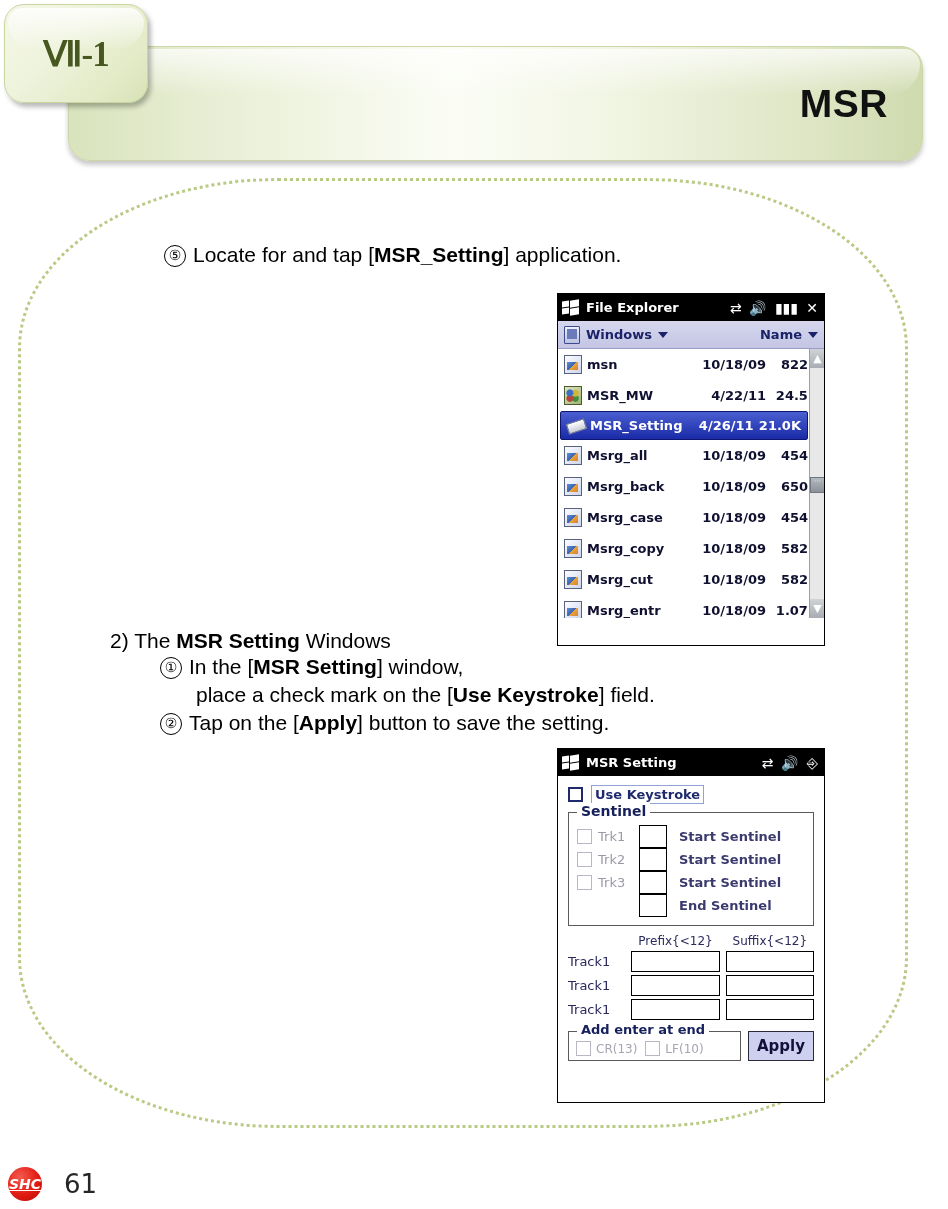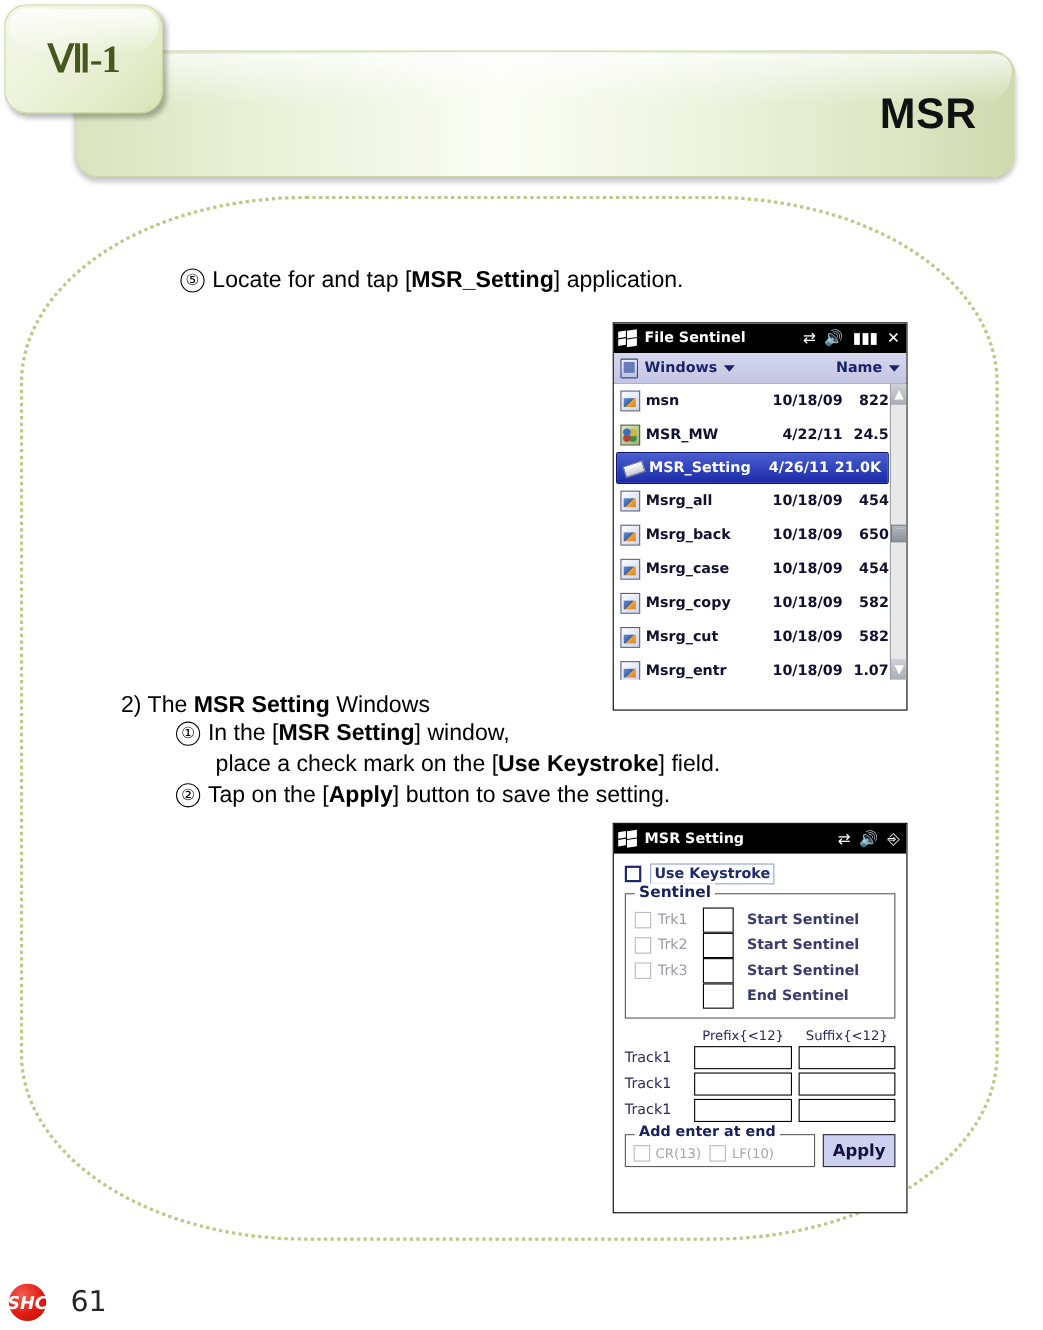--- a/index.html
+++ b/index.html
@@ -363,24 +363,25 @@
     margin-left: 4px;
     white-space: nowrap;
     letter-spacing: -0.3px;
   }
   .footer-text sup { font-size: 11px; }
   .shc-logo {
     width: 34px; height: 34px; border-radius: 50%;
     background: radial-gradient(circle at 36% 30%, #f45a4f 0%, #e11b12 55%, #b80c06 100%);
     margin-left: 8px;
     display:flex; align-items:center; justify-content:center;
-    color:#ffffff; font-size:16px; font-weight:bold;
+    color:#ffffff; font-size:14px; font-weight:bold;
     font-style: italic;
     font-family: "DejaVu Sans", sans-serif;
     flex: 0 0 auto;
+    text-decoration: underline;
   }
   .pagenum {
     margin-left: 22px;
     font-family: "DejaVu Sans", sans-serif;
     font-size: 26px;
     color: #262626;
   }
 </style>
 </head>
 <body>
@@ -420,21 +421,21 @@
 
   <div class="fx">
 
     <div class="fx-titlebar">
       <span class="fx-winlogo">
           <span></span>
           <span></span>
           <span></span>
           <span></span>
         </span>
-      <span class="fx-title">File Sentinel</span>
+      <span class="fx-title">File Explorer</span>
       <span class="tb-icons">
         <span class="tb-ico">⇄</span>
         <span class="tb-ico">🔊</span>
         <span class="tb-ico">▮▮▮</span>
         <span class="tb-ico">✕</span>
       </span>
     </div>
 
     <div class="fx-pathbar">
       <span class="folder-ico"></span>

